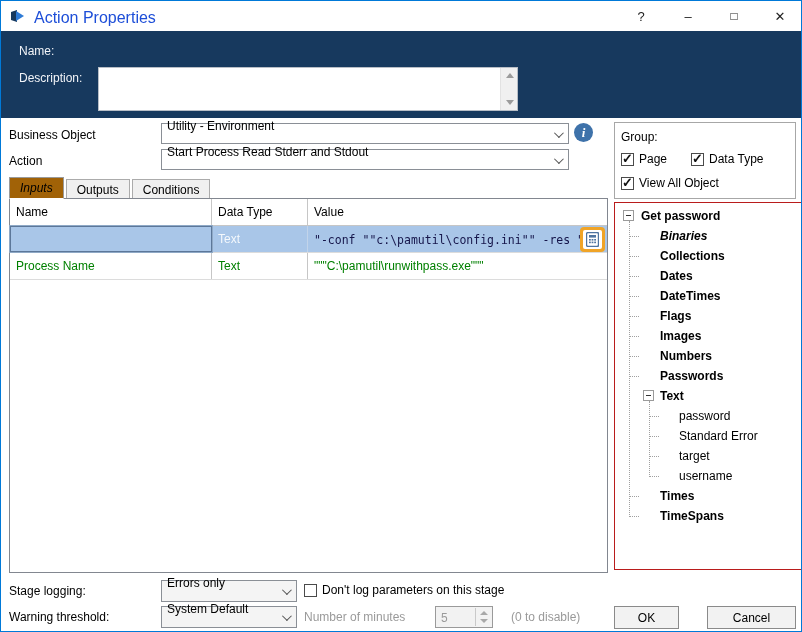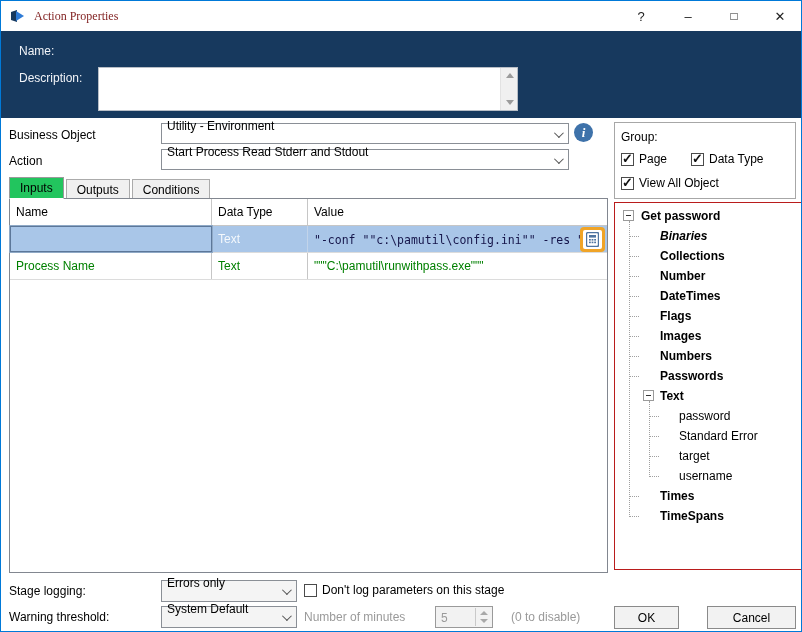--- a/index.html
+++ b/index.html
@@ -3,21 +3,21 @@
 <meta charset="utf-8">
 <style>
   * { margin:0; padding:0; box-sizing:border-box; }
   html,body { width:802px; height:632px; }
   body { font-family:"Liberation Sans", sans-serif; font-size:12px; color:#000; }
   .window { position:relative; width:802px; height:632px; background:#fff; border:1px solid #0079d8; overflow:hidden; }
 
   
   .titlebar { position:absolute; left:0; top:0; width:800px; height:30px; background:#fff; display:flex; align-items:center; }
   .app-icon { position:absolute; left:9px; top:7px; width:16px; height:16px; }
-  .title-text { position:absolute; left:33px; top:8px; font-size:12px; color:#7f1d1d;font-family:Liberation Serif, serif; }
+  .title-text { position:absolute; left:33px; top:8px; font-size:16px; color:#1d4ed8; }
   .win-btn { position:absolute; top:0; width:40px; height:30px; display:flex; align-items:center; justify-content:center; font-size:13px; color:#222; cursor:default; }
   .btn-help { left:620px; } .btn-min { left:667px; } .btn-max { left:713px; font-size:12px; } .btn-close { left:759px; }
 
   
   .navy-header { position:absolute; left:0; top:30px; width:800px; height:87px; background:#17395e; }
   .navy-label { position:absolute; color:#f2f4f8; font-size:12px; }
   .name-input { position:absolute; left:97px; top:9px; width:420px; height:21px; background:#fff; border:1px solid #b8bec6; font-size:12px; padding:2px 4px; font-family:"Liberation Sans",sans-serif; }
   .desc-box { position:absolute; left:97px; top:36px; width:420px; height:44px; background:#fff; border:1px solid #b8bec6; }
   .desc-scroll { position:absolute; right:0; top:0; width:17px; height:100%; background:#f0f0f0; border-left:1px solid #e2e2e2; }
   .scroll-arrow { position:absolute; left:0; width:17px; height:15px; display:flex; align-items:center; justify-content:center; }
@@ -27,21 +27,21 @@
   
   .form-label { position:absolute; font-size:12px; color:#000; }
   .combo { position:absolute; height:21px; background:#fff; border:1px solid #8a8f96; display:flex; align-items:center; padding:0 22px 16px 5px; font-size:12px; }
   .combo.gray { background:#f4f4f4; border:1px solid #8a8f96; }
   .chev { position:absolute; right:7px; top:7px; width:7px; height:7px; border-right:1.5px solid #555; border-bottom:1.5px solid #555; transform:rotate(45deg) translateY(-2px); }
   .info-icon { position:absolute; left:573px; top:122px; width:19px; height:19px; border-radius:50%; background:#3e72aa; color:#fff; font-weight:bold; font-size:13px; display:flex; align-items:center; justify-content:center; font-family:"Liberation Serif",serif; font-style:italic; }
 
   
   .tabs { position:absolute; left:8px; top:176px; display:flex; align-items:flex-end; height:22px; }
   .tab { height:20px; padding:3px 10px 0 10px; background:#f0f0f0; border:1px solid #ababab; border-bottom:none; margin-right:2px; font-size:12px; }
-  .tab.active { height:22px; background:#22c55e; border:1px solid #9a9a9a; border-bottom:1px solid #fff; position:relative; z-index:2; }
+  .tab.active { height:22px; background:#a16207; border:1px solid #9a9a9a; border-bottom:1px solid #fff; position:relative; z-index:2;font-style:italic; }
 
   
   .table-panel { position:absolute; left:8px; top:197px; width:599px; height:375px; background:#fff; border:1px solid #828790; }
   .tbl-header { position:absolute; left:0; top:0; width:100%; height:27px; background:#fff; border-bottom:1px solid #c6c6c6; display:flex; }
   .th { padding:6px 0 0 6px; font-size:12px; }
   .col-name { width:202px; border-right:1px solid #c6c6c6; }
   .col-type { width:96px; border-right:1px solid #c6c6c6; }
   .col-value { flex:1; }
   .trow { position:absolute; left:0; width:100%; height:27px; display:flex; border-bottom:1px solid #dcdcdc; }
   .row-args { top:27px; background:#a9c6e8; }
@@ -189,21 +189,21 @@
     <div class="vline" style="left:34px; top:198px; height:76px;"></div>
 
     <div class="tree-row tree-bold" style="left:26px; top:3px;">Get password</div>
     <div class="expander" style="left:8px; top:7px;"></div>
 
     <div class="hconn" style="left:14px; top:33px; width:10px;"></div>
     <div class="tree-row tree-bold" style="left:45px; top:23px;font-style:italic;">Binaries</div>
     <div class="hconn" style="left:14px; top:53px; width:10px;"></div>
     <div class="tree-row tree-bold" style="left:45px; top:43px;">Collections</div>
     <div class="hconn" style="left:14px; top:73px; width:10px;"></div>
-    <div class="tree-row tree-bold" style="left:45px; top:63px;">Number</div>
+    <div class="tree-row tree-bold" style="left:45px; top:63px;">Dates</div>
     <div class="hconn" style="left:14px; top:93px; width:10px;"></div>
     <div class="tree-row tree-bold" style="left:45px; top:83px;text-align:center;">DateTimes</div>
     <div class="hconn" style="left:14px; top:113px; width:10px;"></div>
     <div class="tree-row tree-bold" style="left:45px; top:103px;">Flags</div>
     <div class="hconn" style="left:14px; top:133px; width:10px;"></div>
     <div class="tree-row tree-bold" style="left:45px; top:123px;">Images</div>
     <div class="hconn" style="left:14px; top:153px; width:10px;"></div>
     <div class="tree-row tree-bold" style="left:45px; top:143px;">Numbers</div>
     <div class="hconn" style="left:14px; top:173px; width:10px;"></div>
     <div class="tree-row tree-bold" style="left:45px; top:163px;">Passwords</div>

